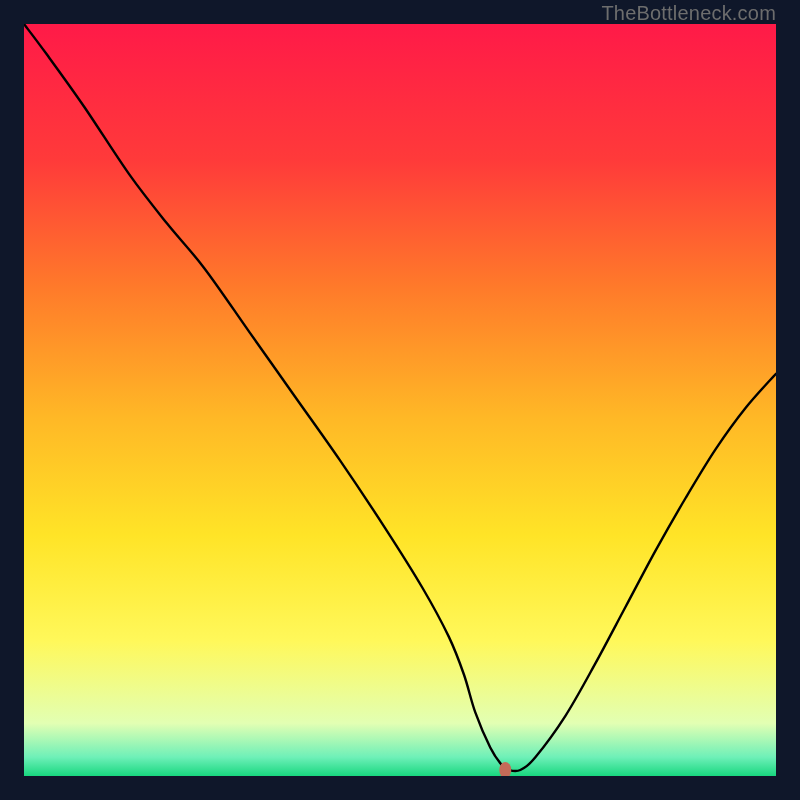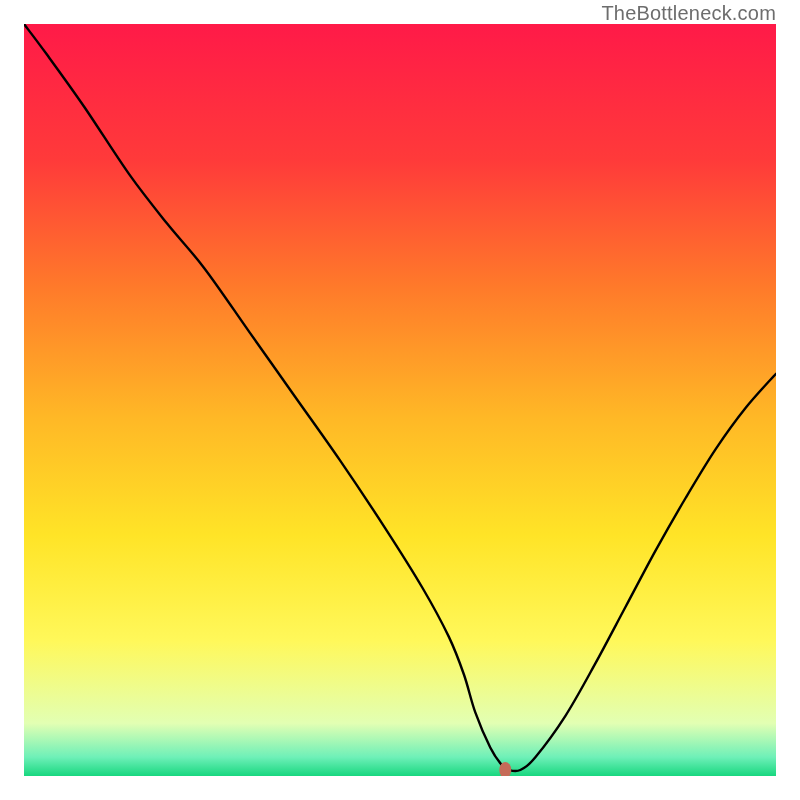--- a/index.html
+++ b/index.html
@@ -7,21 +7,21 @@
     padding: 0;
     width: 800px;
     height: 800px;
     background: #000;
     overflow: hidden;
   }
   .chart-container {
     position: relative;
     width: 800px;
     height: 800px;
-    background: #ffffff;
+    background: #0f172a;
   }
   .plot-area {
     position: absolute;
     left: 24px;
     top: 24px;
     width: 752px;
     height: 752px;
   }
   .watermark {
     position: absolute;

